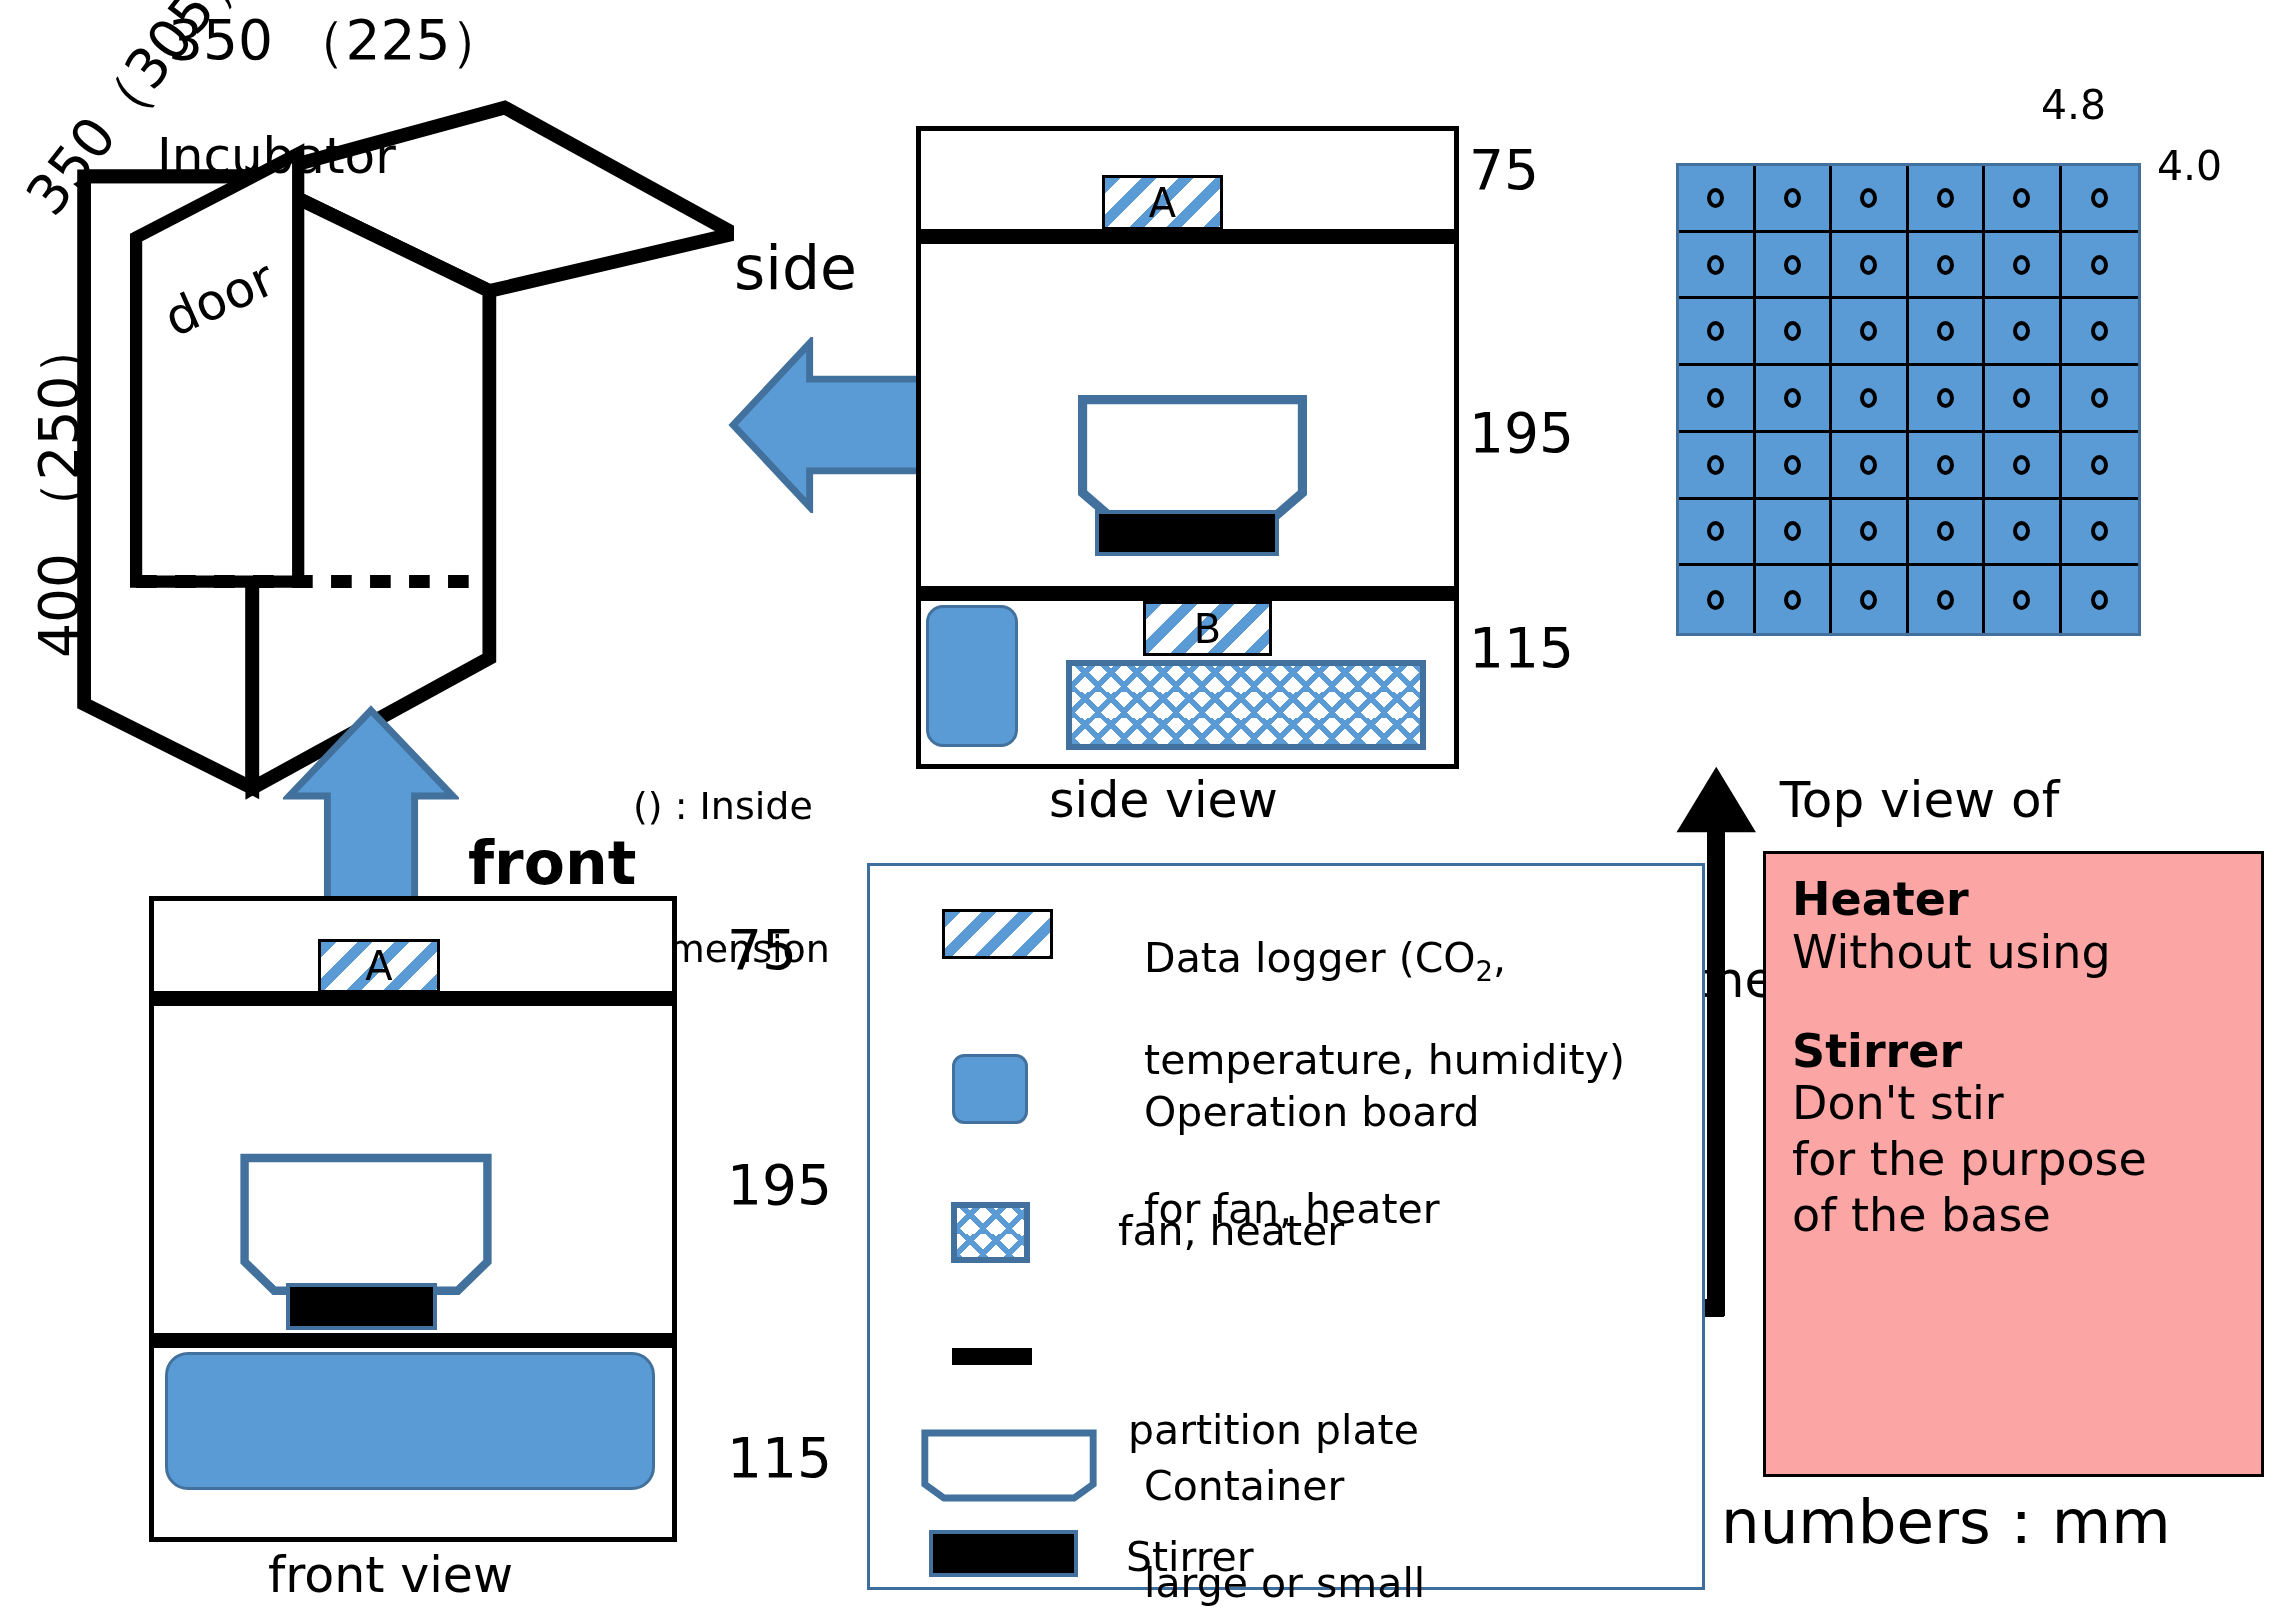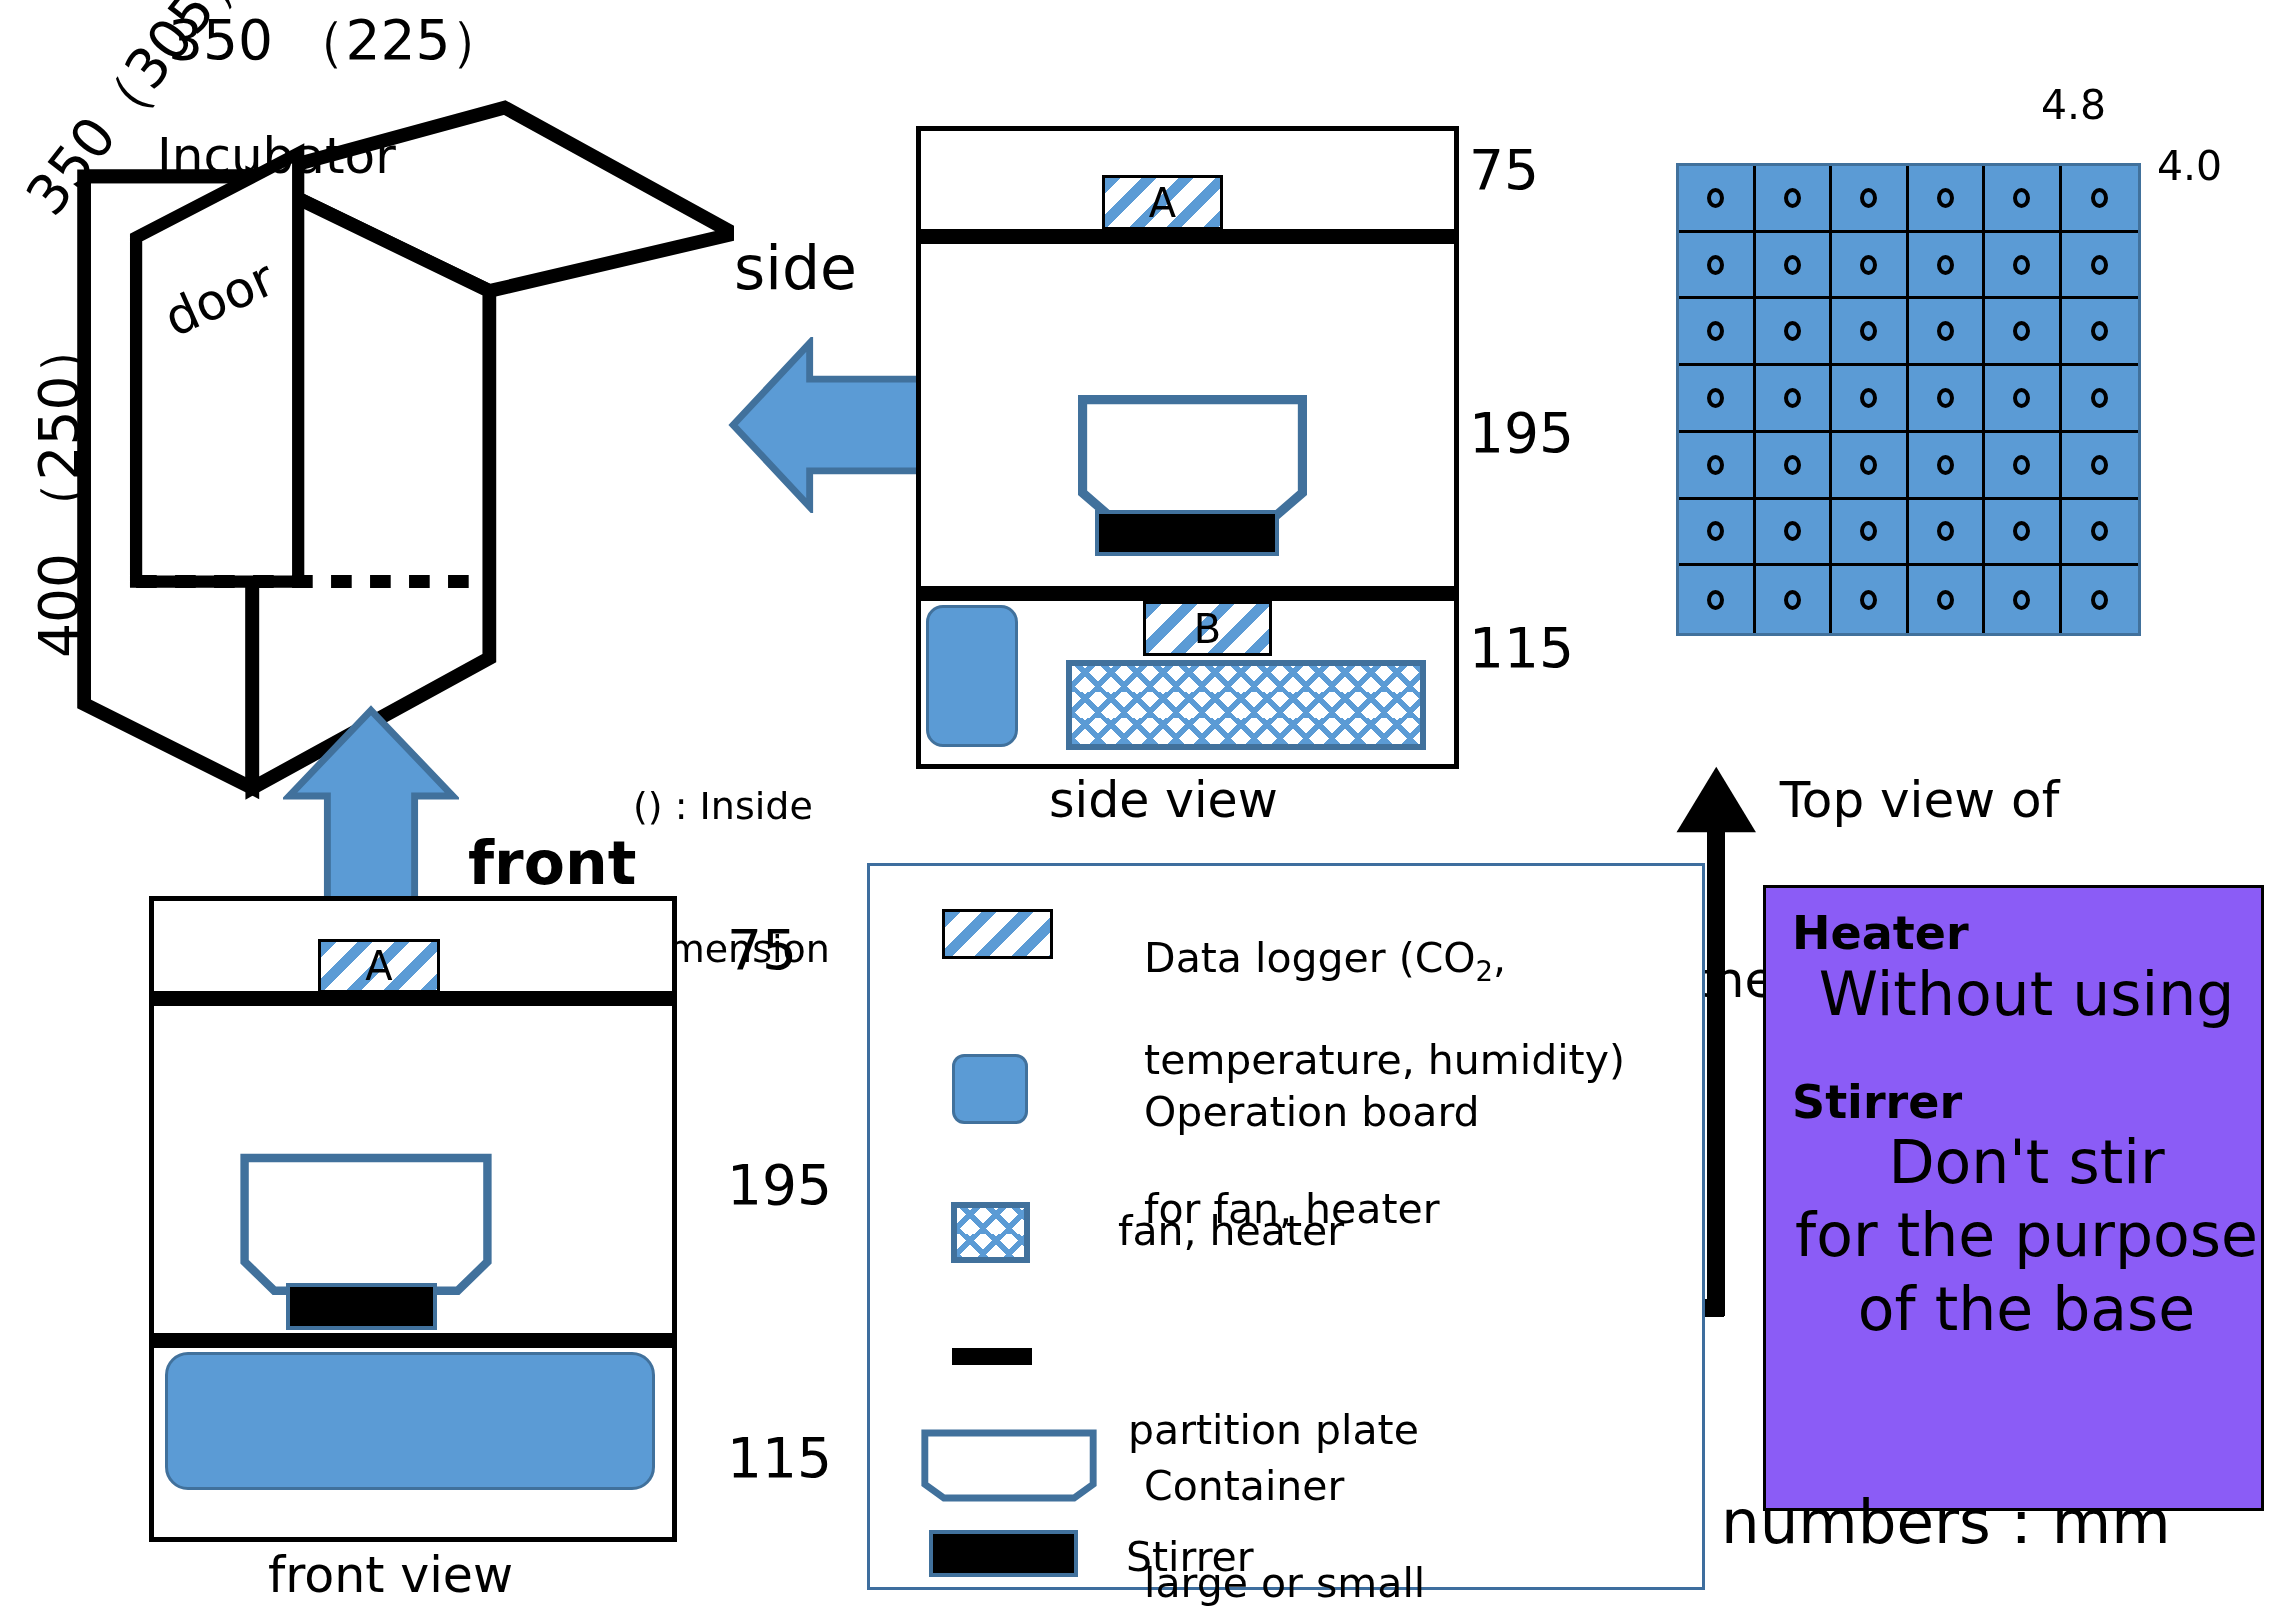--- a/index.html
+++ b/index.html
@@ -7,21 +7,21 @@
     width:2295px;height:1615px;position:relative;overflow:hidden;
     font-family:"DejaVu Sans", sans-serif;color:#000;
   }
   .abs{position:absolute;}
   .txt{white-space:pre;line-height:1.05;}
   .dimbig     {font-size:55px;}
   .label3d    {font-size:50px;}
   .arrowlabel {font-size:60px;}
   .viewcap    {font-size:49px;}
   .legendtxt  {font-size:41px;line-height:1.18;}
-  .notetxt    {font-size:60px;line-height:1.22;text-align:center;}
+  .notetxt    {font-size:46px;line-height:1.22;}
   .notehead   {font-size:46px;font-weight:bold;}
   .smalldim   {font-size:35px;}
   .topcap     {font-size:50px;line-height:1.2;text-align:center;}
   .mmtxt      {font-size:61px;}
 
   
   #box3d{left:0px;top:46px;width:734px;height:773px;}
 
   
   .view-outer{border:5.4px solid #000;background:#fff;box-sizing:border-box;}
@@ -49,22 +49,22 @@
   .opboard{background:#5B9BD5;border:3.8px solid #41719C;box-sizing:border-box;}
 
   
   #legend{
     left:867px;top:863px;width:838px;height:727px;
     border:3.8px solid #3E6E9E;background:#fff;box-sizing:border-box;
   }
 
   
   #notebox{
-    left:1763px;top:885px;width:501px;height:626px;
-    border:3.8px solid #000;background:#8b5cf6;box-sizing:border-box;
+    left:1763px;top:851px;width:501px;height:626px;
+    border:3.8px solid #000;background:#fca5a5;box-sizing:border-box;
     padding:21.4px 0 0 26px;
   }
 
   
   #plate{
     left:1676px;top:163px;width:465px;height:473px;
     background:#5B9BD5;border:3.1px solid #41719C;box-sizing:border-box;
     display:grid;grid-template-columns:repeat(6,1fr);grid-template-rows:repeat(7,1fr);
   }
   #plate .cell{

